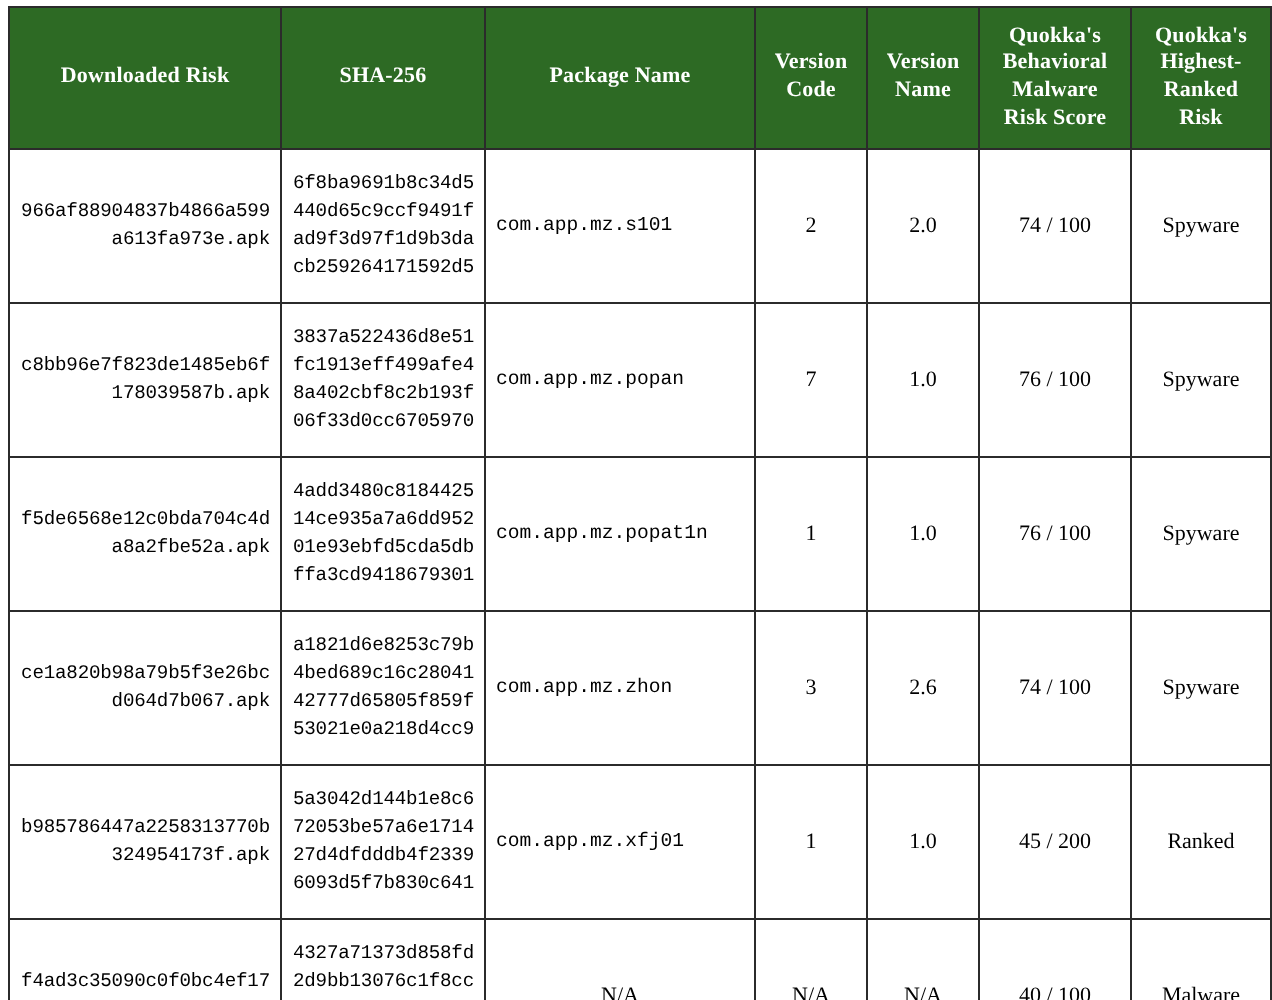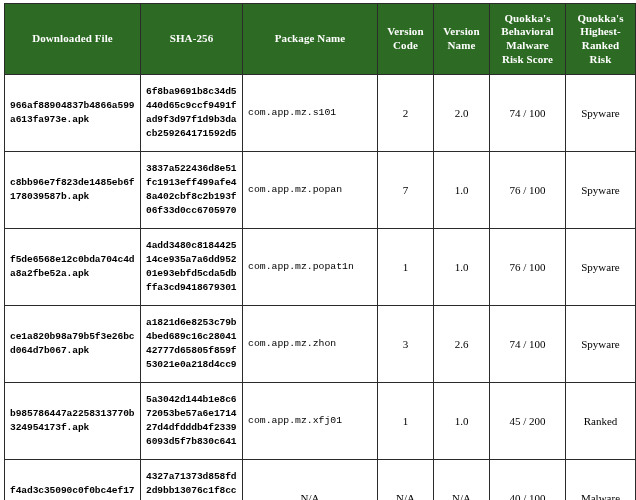--- a/index.html
+++ b/index.html
@@ -48,23 +48,22 @@
     line-height: 1.35;
     color: #000000;
     height: 68px;
     background: #ffffff;
   }
   td.mono {
     font-family: "Liberation Mono", monospace;
     font-size: 9.6px;
     letter-spacing: -0.1px;
     word-break: break-all;
-    text-align: left;
+    text-align: right;
     line-height: 1.45;
-    font-weight: bold;
   }
   td.center {
     text-align: center;
     font-family: "Liberation Serif", serif;
     font-size: 11px;
   }
   td.pkg {
     font-family: "Liberation Mono", monospace;
     font-size: 9.8px;
     text-align: left;
@@ -89,21 +88,21 @@
         <col class="c1">
         <col class="c2">
         <col class="c3">
         <col class="c4">
         <col class="c5">
         <col class="c6">
     </colgroup>
     <thead>
       <tr>
         <th>
-          <span>Downloaded File</span>
+          <span>Downloaded Risk</span>
         </th>
         <th>
           <span>SHA-256</span>
         </th>
         <th>
           <span>Package Name</span>
         </th>
         <th>
           <span>Version</span><br>
           <span>Code</span>

